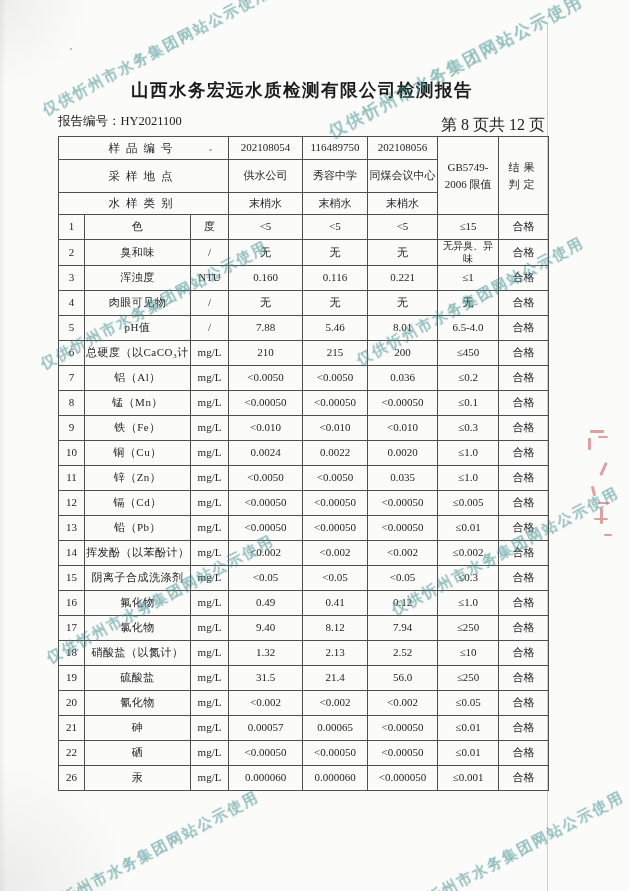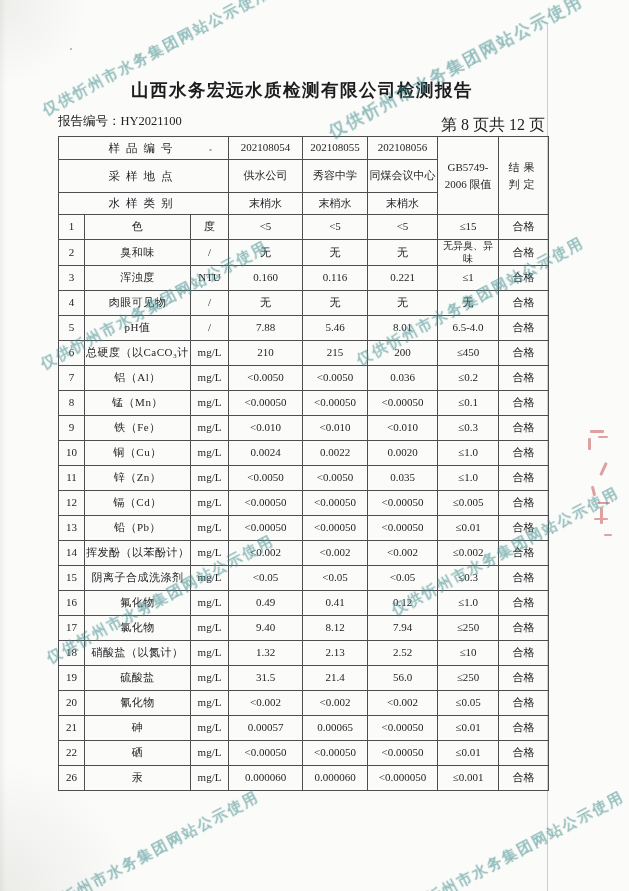--- a/index.html
+++ b/index.html
@@ -111,21 +111,21 @@
         <col style="width:74px">
           <col style="width:65px">
           <col style="width:70px">
         <col style="width:61px">
           <col style="width:50px">
       </colgroup>
       <tbody>
         <tr class="hr1">
           <td colspan="3" class="head-label">样品编号</td>
           <td>202108054</td>
-          <td>202108055</td>
+          <td>116489750</td>
           <td>202108056</td>
           <td rowspan="3" class="gb-cell">
             <span>GB5749-</span>
             <span>2006 限值</span>
           </td>
           <td rowspan="3" class="res-cell">
             <span>结果</span>
             <span>判定</span>
           </td>
         </tr>

